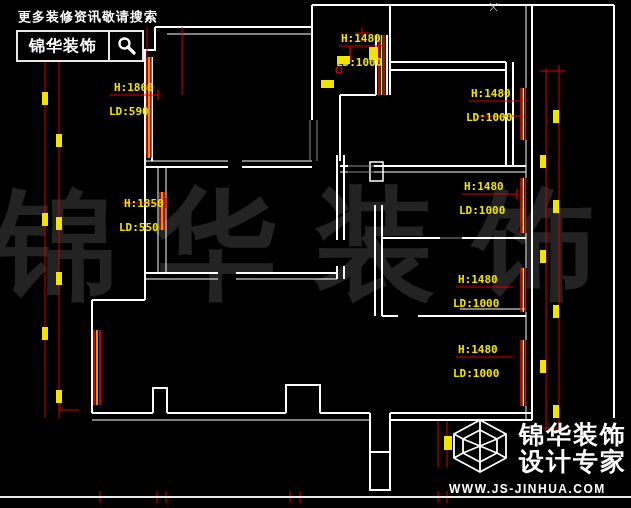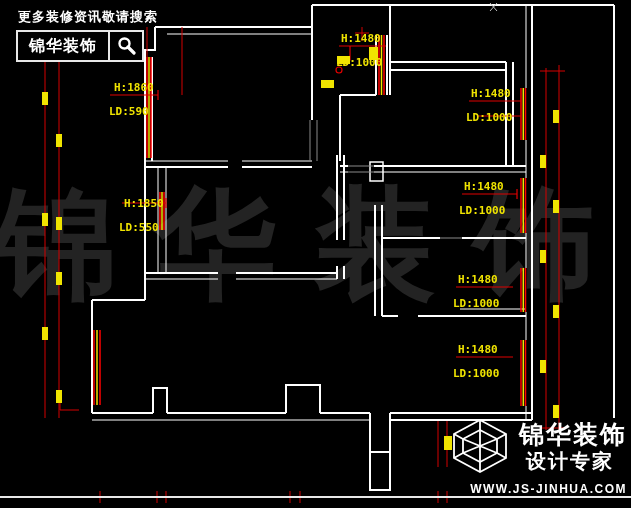--- a/index.html
+++ b/index.html
@@ -24,23 +24,23 @@
   .search-box .brand{flex:1;display:flex;align-items:center;justify-content:center;
                      font-size:16px;font-weight:bold;letter-spacing:1px;
                      font-family:"DejaVu Serif",serif;}
   .search-box .mag{width:32px;display:flex;align-items:center;justify-content:center;
                    border-left:2px solid #e8e8e8;}
   
   .brand-logo{position:absolute;right:4px;bottom:12px;z-index:4;color:#fff;width:178px;}
   .brand-logo .row{display:flex;align-items:center;}
   .brand-logo .names{margin-left:8px;font-family:"DejaVu Serif",serif;font-weight:bold;}
   .brand-logo .names .n1{font-size:25px;line-height:27px;letter-spacing:2px;}
-  .brand-logo .names .n2{font-size:20px;line-height:27px;letter-spacing:2px;margin-left:7px;}
+  .brand-logo .names .n2{font-size:25px;line-height:27px;letter-spacing:2px;}
   .brand-logo .url{margin-top:3px;font-size:12px;font-weight:bold;letter-spacing:1.5px;
-                   text-align:right;}
+                   text-align:left;}
 </style>
 </head>
 <body>
 
 <div class="stage">
 
   <div class="watermark">锦华装饰</div>
 
   <svg class="plan" width="631" height="508" viewBox="0 0 631 508">
 

